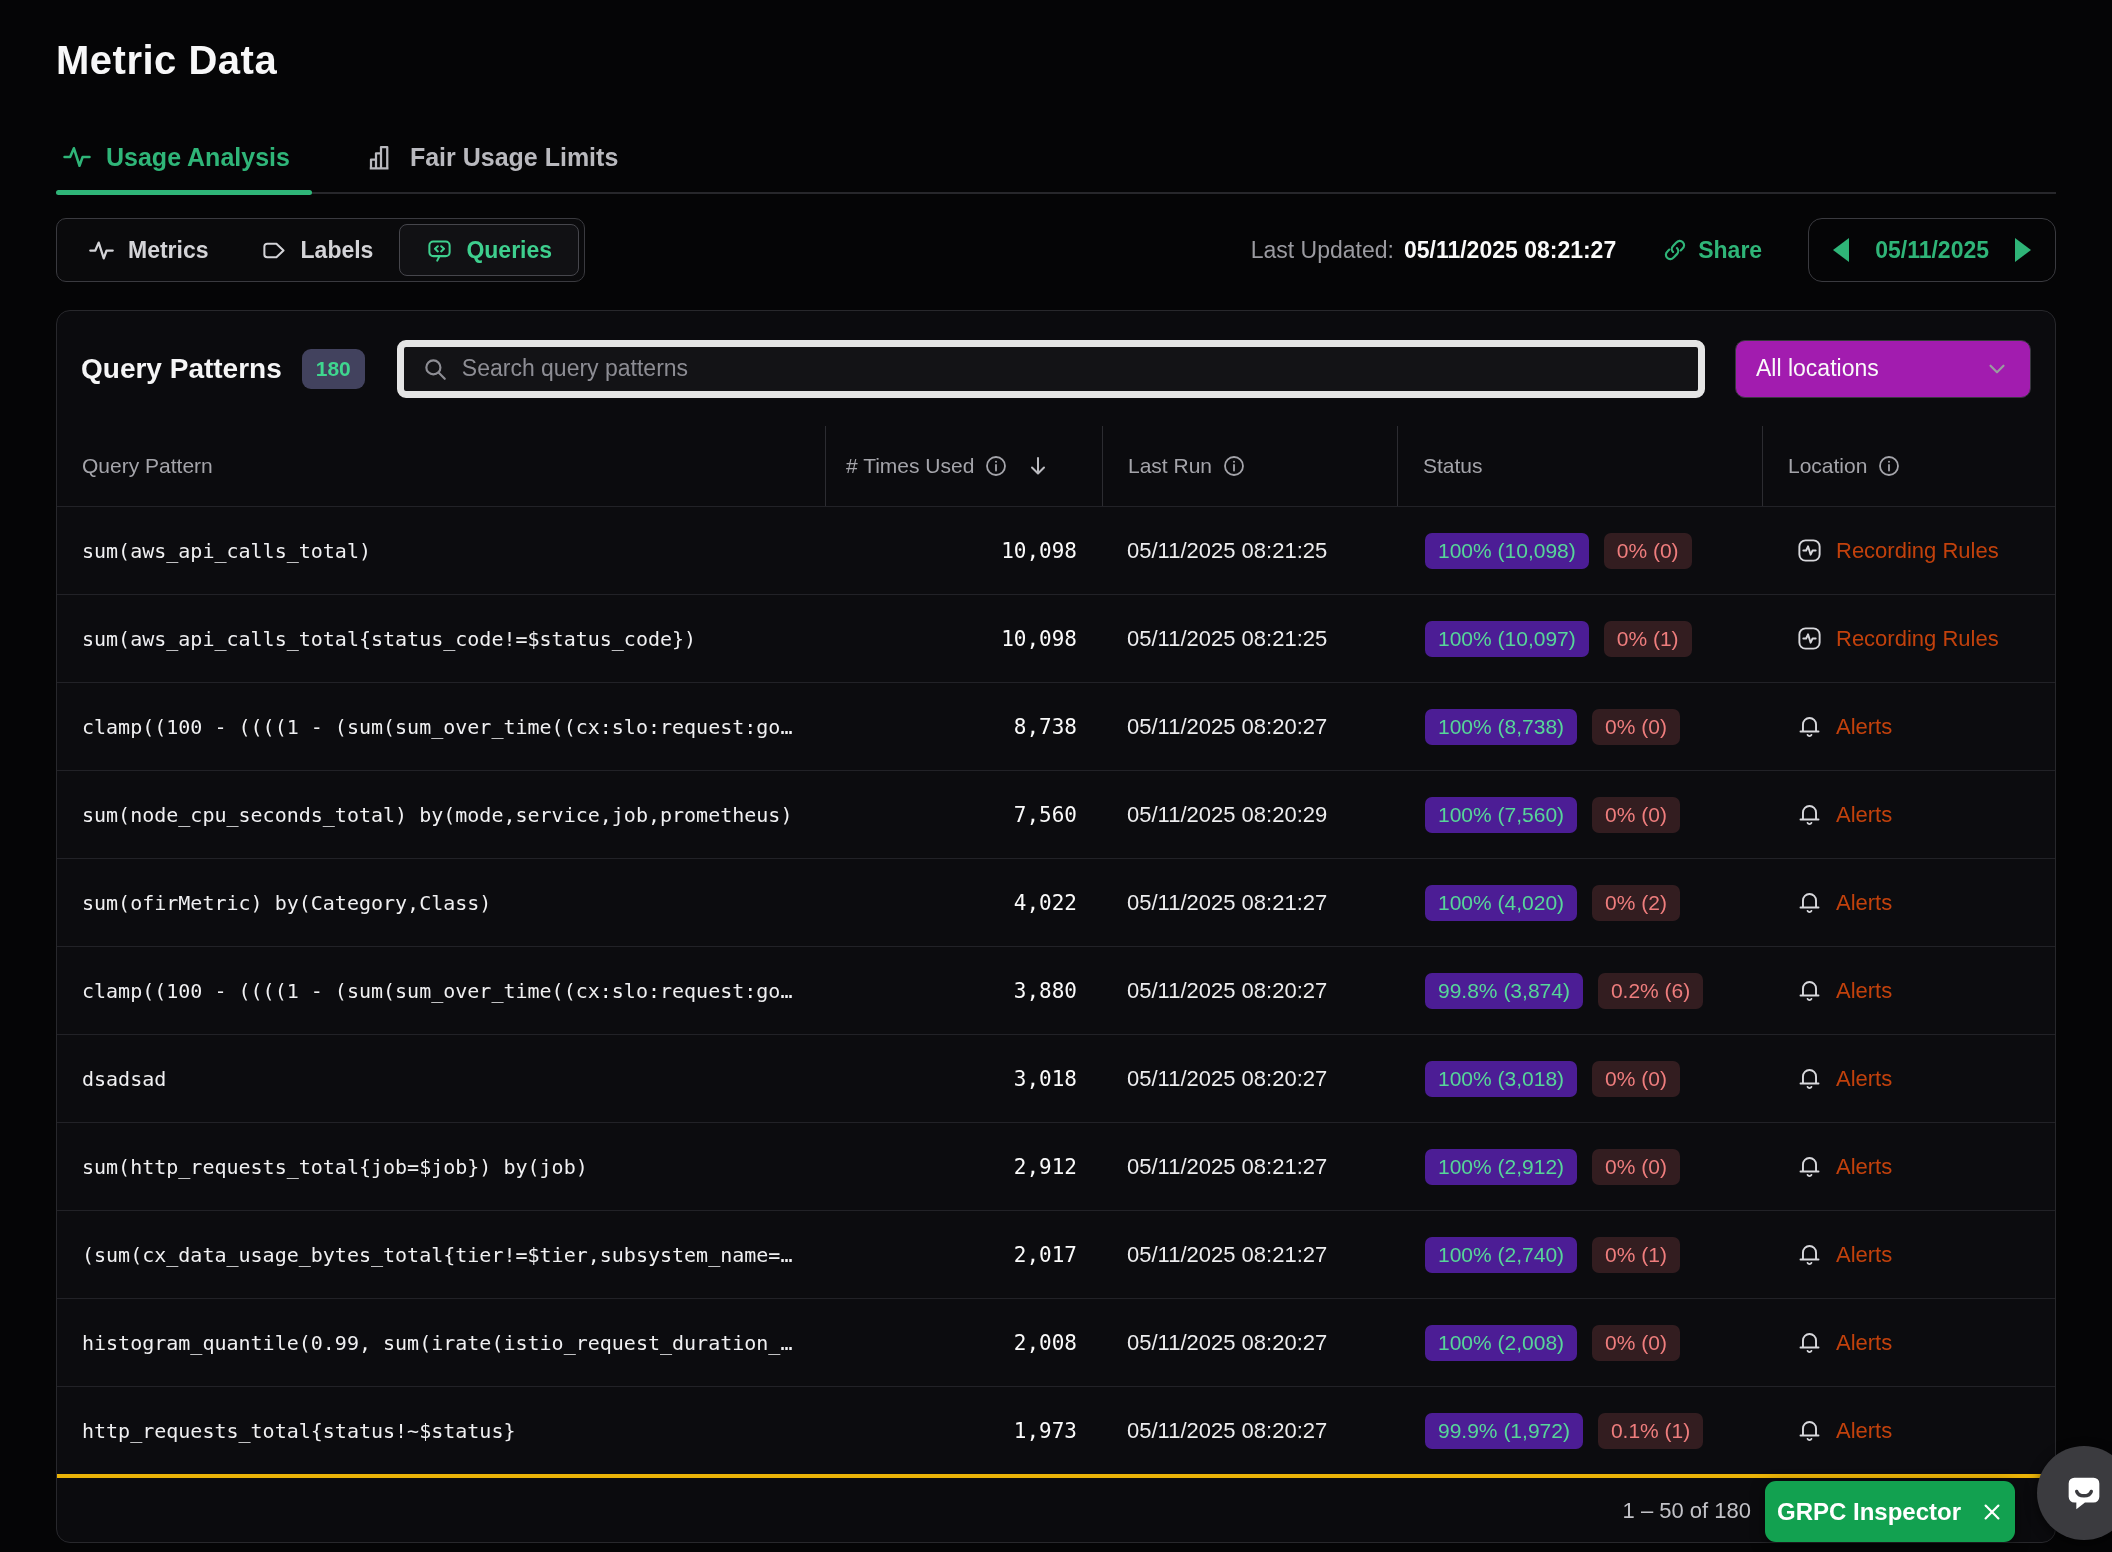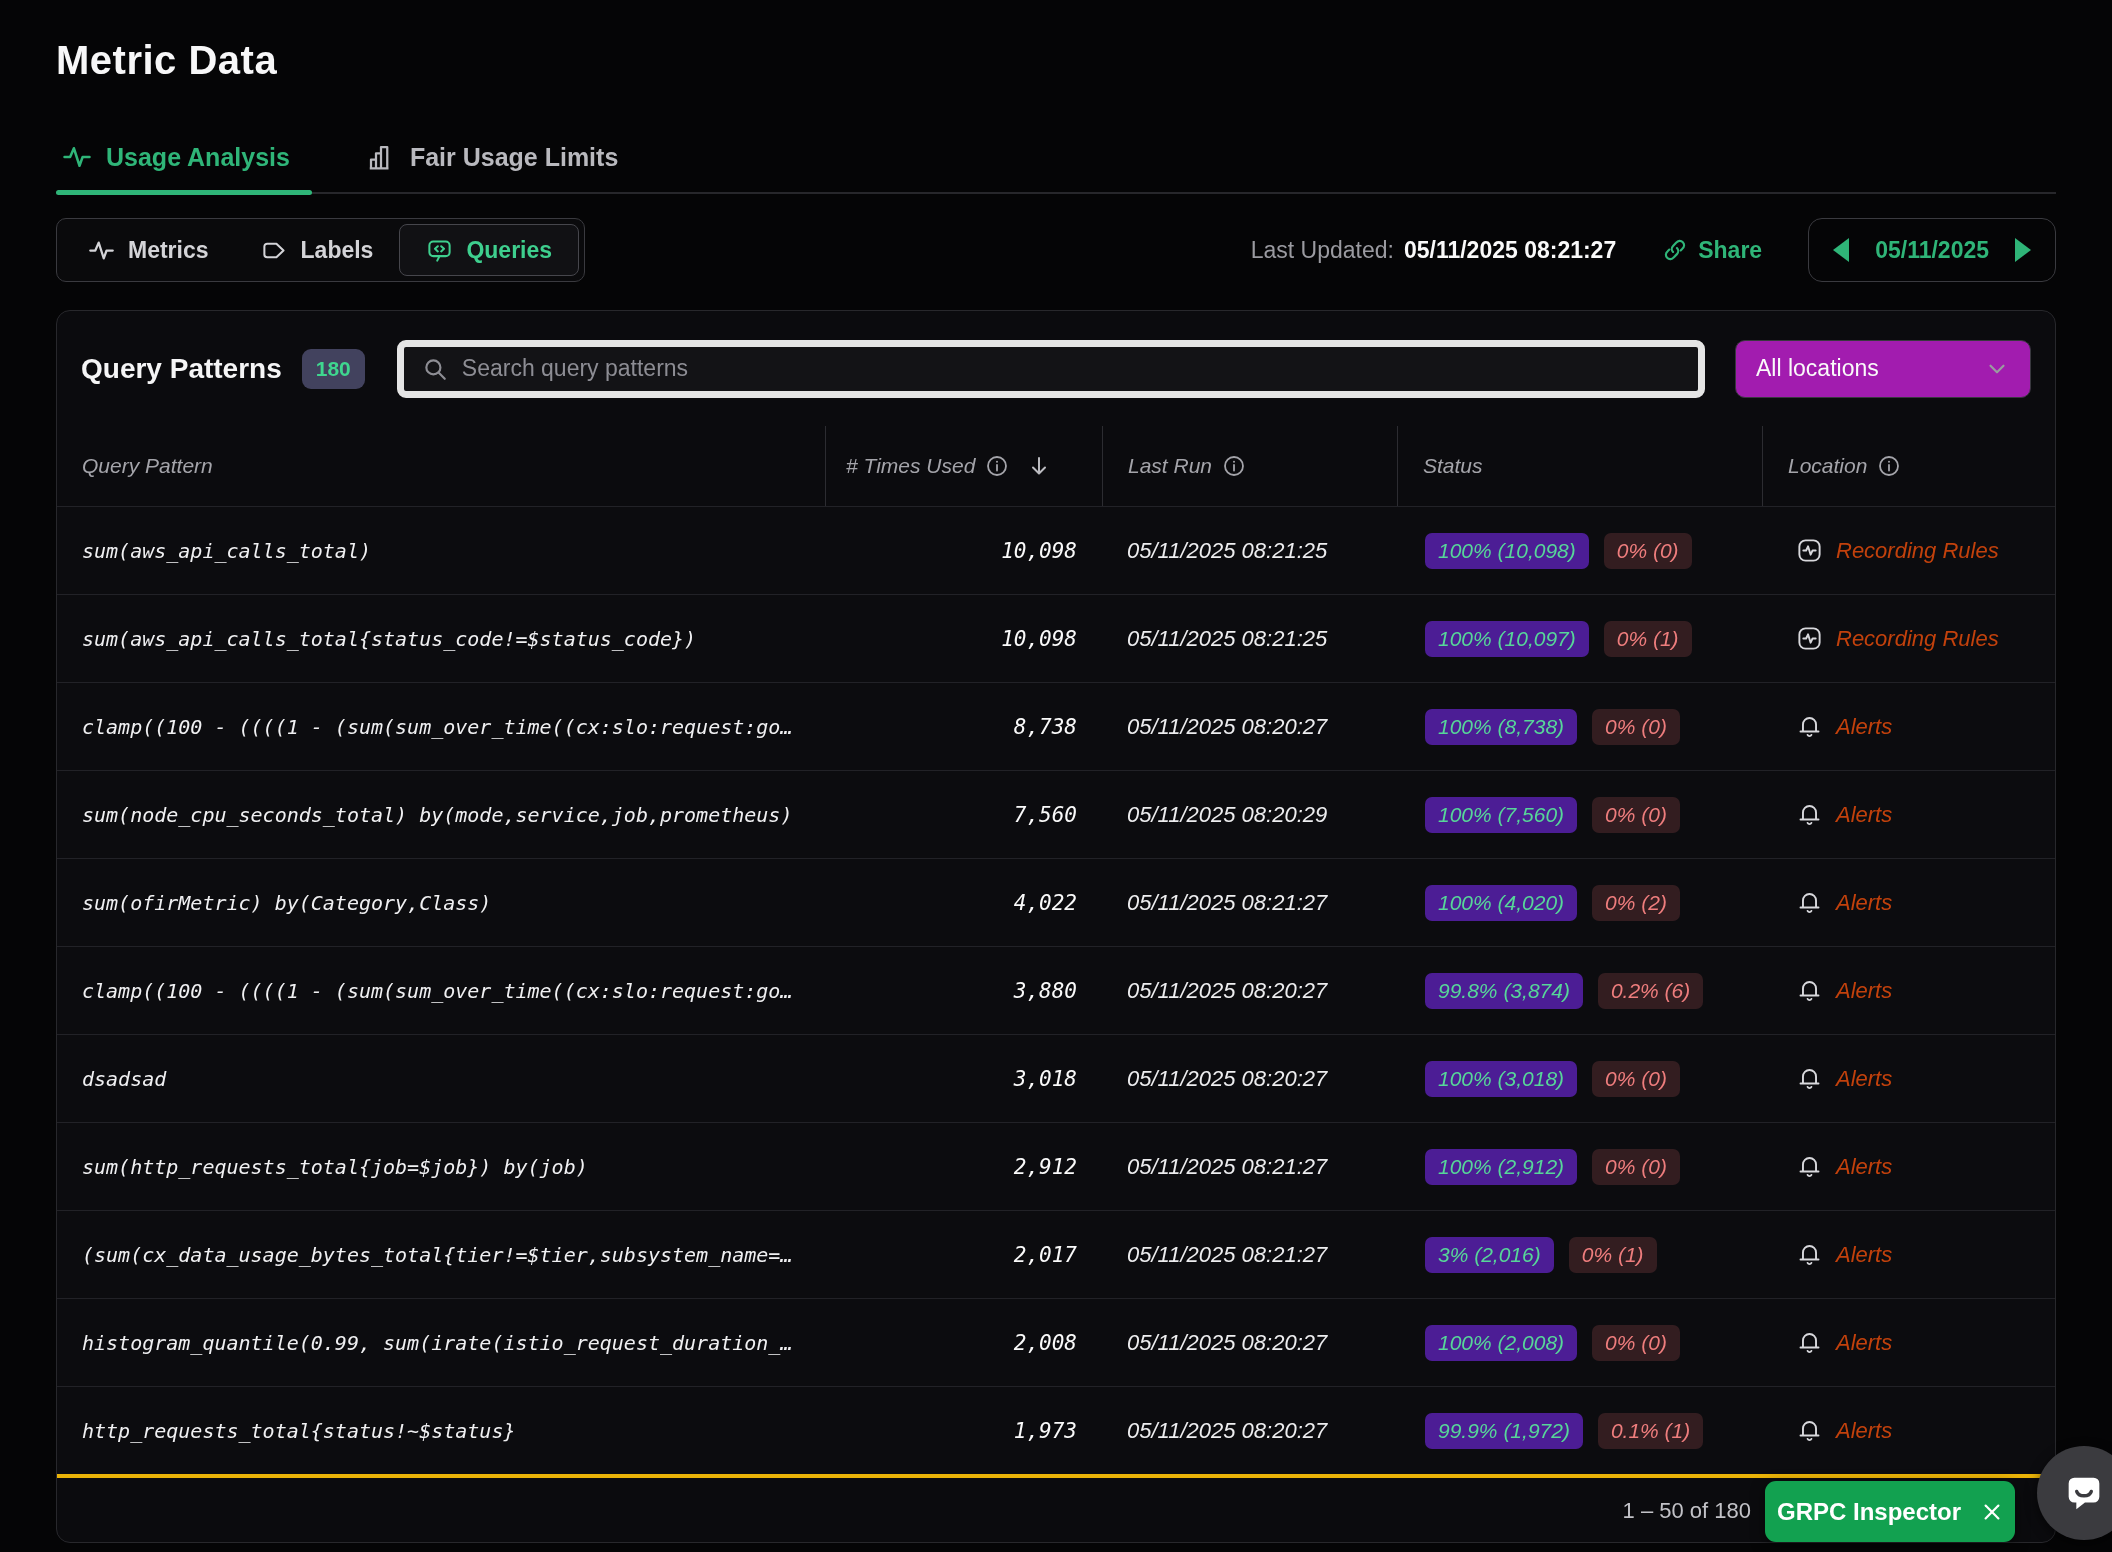--- a/index.html
+++ b/index.html
@@ -46,21 +46,21 @@
   .search-box svg { width:26px; height:26px; color:#8d8d94; flex:none; }
   .search-box input { flex:1; background:transparent; border:none; outline:none; color:#e8e8ea;
                       font-size:23px; font-family:"Liberation Sans", sans-serif; }
   .search-box input::placeholder { color:#8d8d94; }
   .loc-select { margin-left:30px; width:296px; height:58px; background:#a21caf; border:1px solid #38383e;
                 border-radius:10px; display:flex; align-items:center; padding:0 20px; cursor:pointer; }
   .loc-select .val { font-size:23px; color:#fafafa; }
   .loc-select svg { margin-left:auto; width:26px; height:26px; color:#9a9aa0; }
 
   
-  .grid { display:grid; grid-template-columns:768px 277px 295px 365px 295px;font-style:italic; }
+  .grid { display:grid; grid-template-columns:768px 277px 295px 365px 295px; }
   .thead { height:80px; background:#0b0b0e; }
   .thead .hc { display:flex; align-items:center; font-size:21px; color:#a4a4aa; padding-left:25px; gap:10px; }
   .thead .hc:not(:first-child) { border-left:1px solid #2c2c31; }
   .hc svg.info { width:24px; height:24px; color:#a4a4aa; }
   .hc svg.sort { width:24px; height:24px; color:#bcbcc1; margin-left:8px; }
   .hc.h2 { padding-left:20px; }
 
   .tbody .trow { height:88px; background:#0c0c0f; border-top:1px solid #222227; align-items:center; cursor:pointer; }
   .trow .c { display:flex; align-items:center; height:100%; overflow:hidden; }
   .c1 { padding-left:25px; }
@@ -422,21 +422,21 @@
     <div class="c c1">
           <span class="pattern mono">(sum(cx_data_usage_bytes_total{tier!=$tier,subsystem_name=…</span>
         </div>
     <div class="c c2 mono">
           <span>2,017</span>
         </div>
     <div class="c c3">
           <span>05/11/2025 08:21:27</span>
         </div>
     <div class="c c4">
-      <span class="badge ok">3% (2,016)</span>
+      <span class="badge ok">100% (2,740)</span>
       <span class="badge err">0% (1)</span>
     </div>
     <div class="c c5">
 
       <span class="locicon">
         <svg viewBox="0 0 24 24" fill="none" stroke="currentColor" stroke-width="1.7" stroke-linecap="round" stroke-linejoin="round">
               <path d="M6.2 16.5v-6.3a5.8 5.8 0 0 1 11.6 0v6.3M4 16.5h16"></path>
               <path d="M10.3 19.5a1.9 1.9 0 0 0 3.4 0"></path>
             </svg>
       </span>

